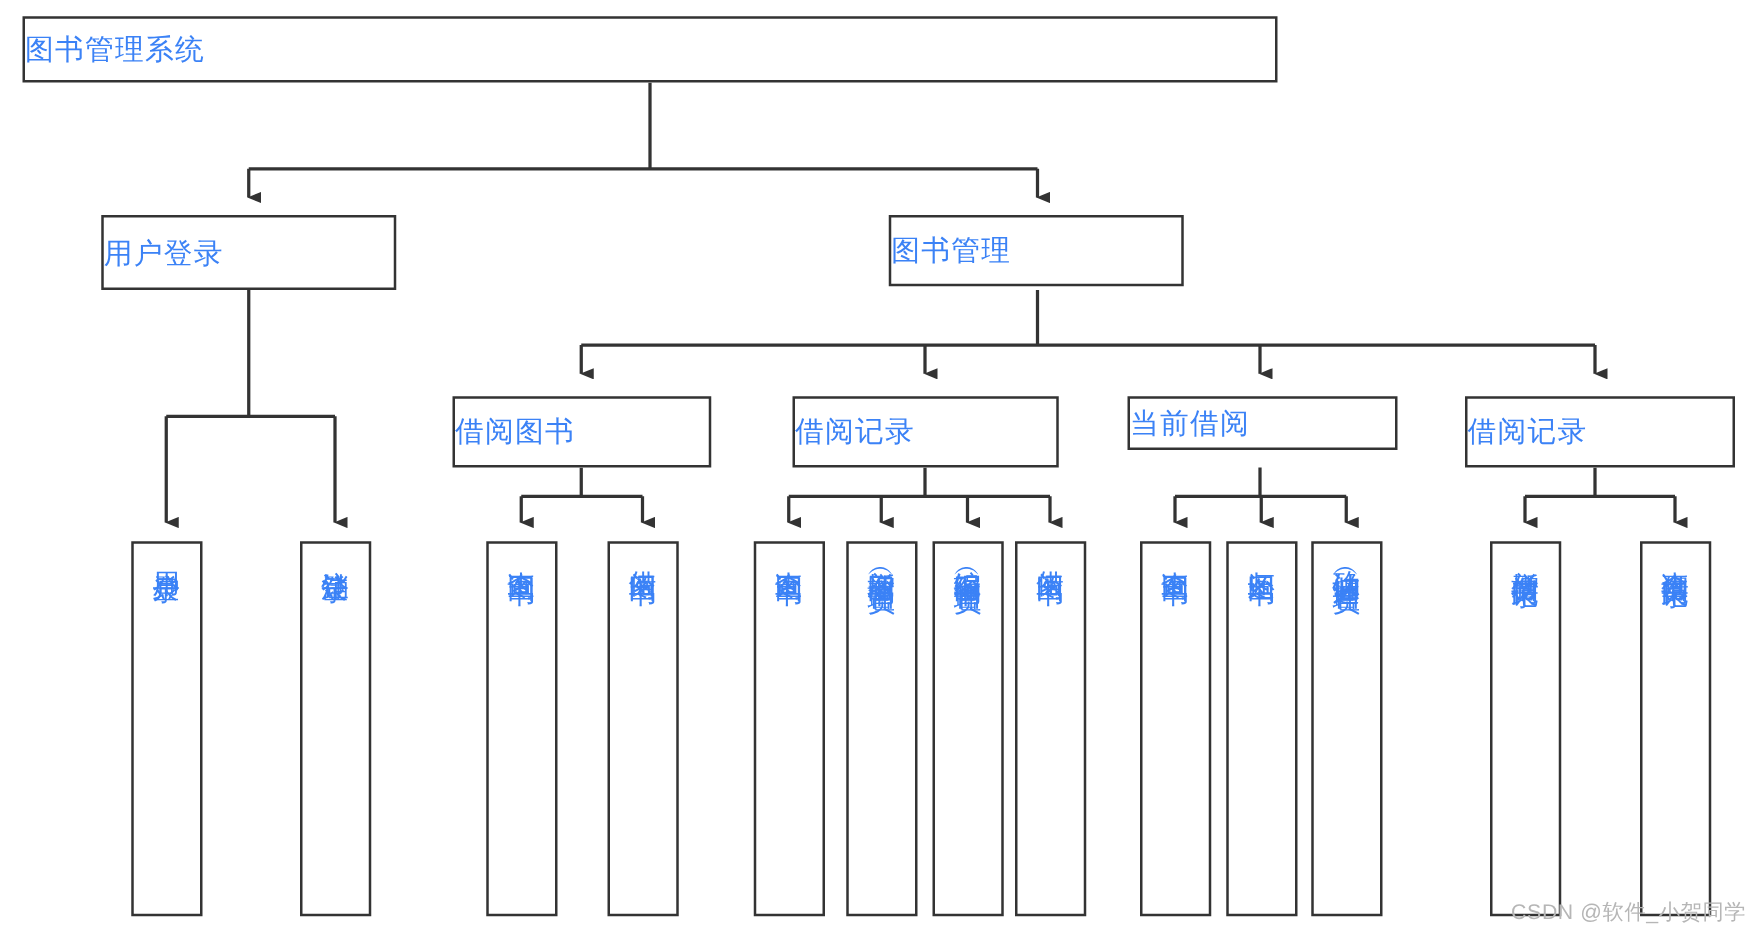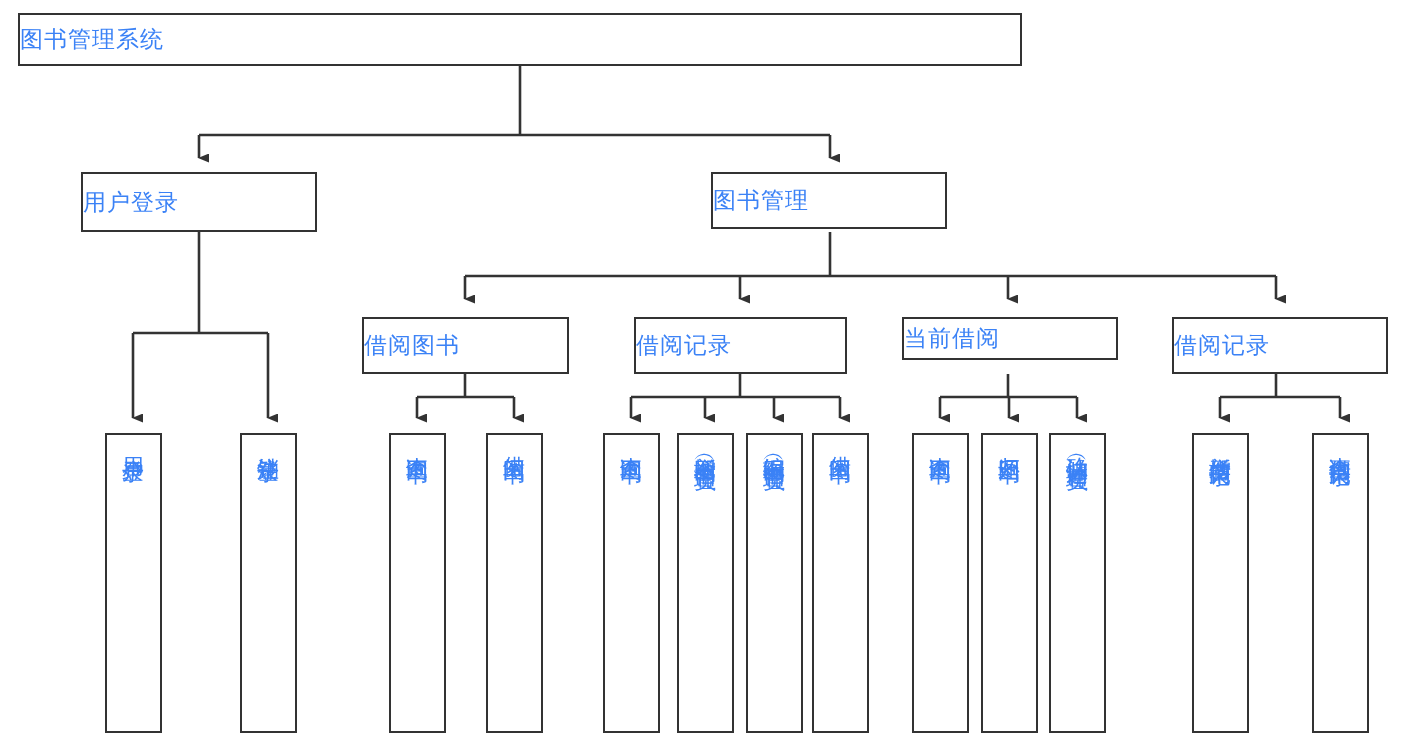--- a/index.html
+++ b/index.html
@@ -194,14 +194,15 @@
   </div>
 
   <div class="node vert" style="left:1192px; top:433px; width:57px; height:300px;">
     <span class="vtext">新增借阅记录</span>
   </div>
 
   <div class="node vert" style="left:1312px; top:433px; width:57px; height:300px;">
     <span class="vtext">查询借阅记录</span>
   </div>
 
+  <div id="watermark">CSDN @软件_小贺同学</div>
 
 </div>
 
 </body></html>

